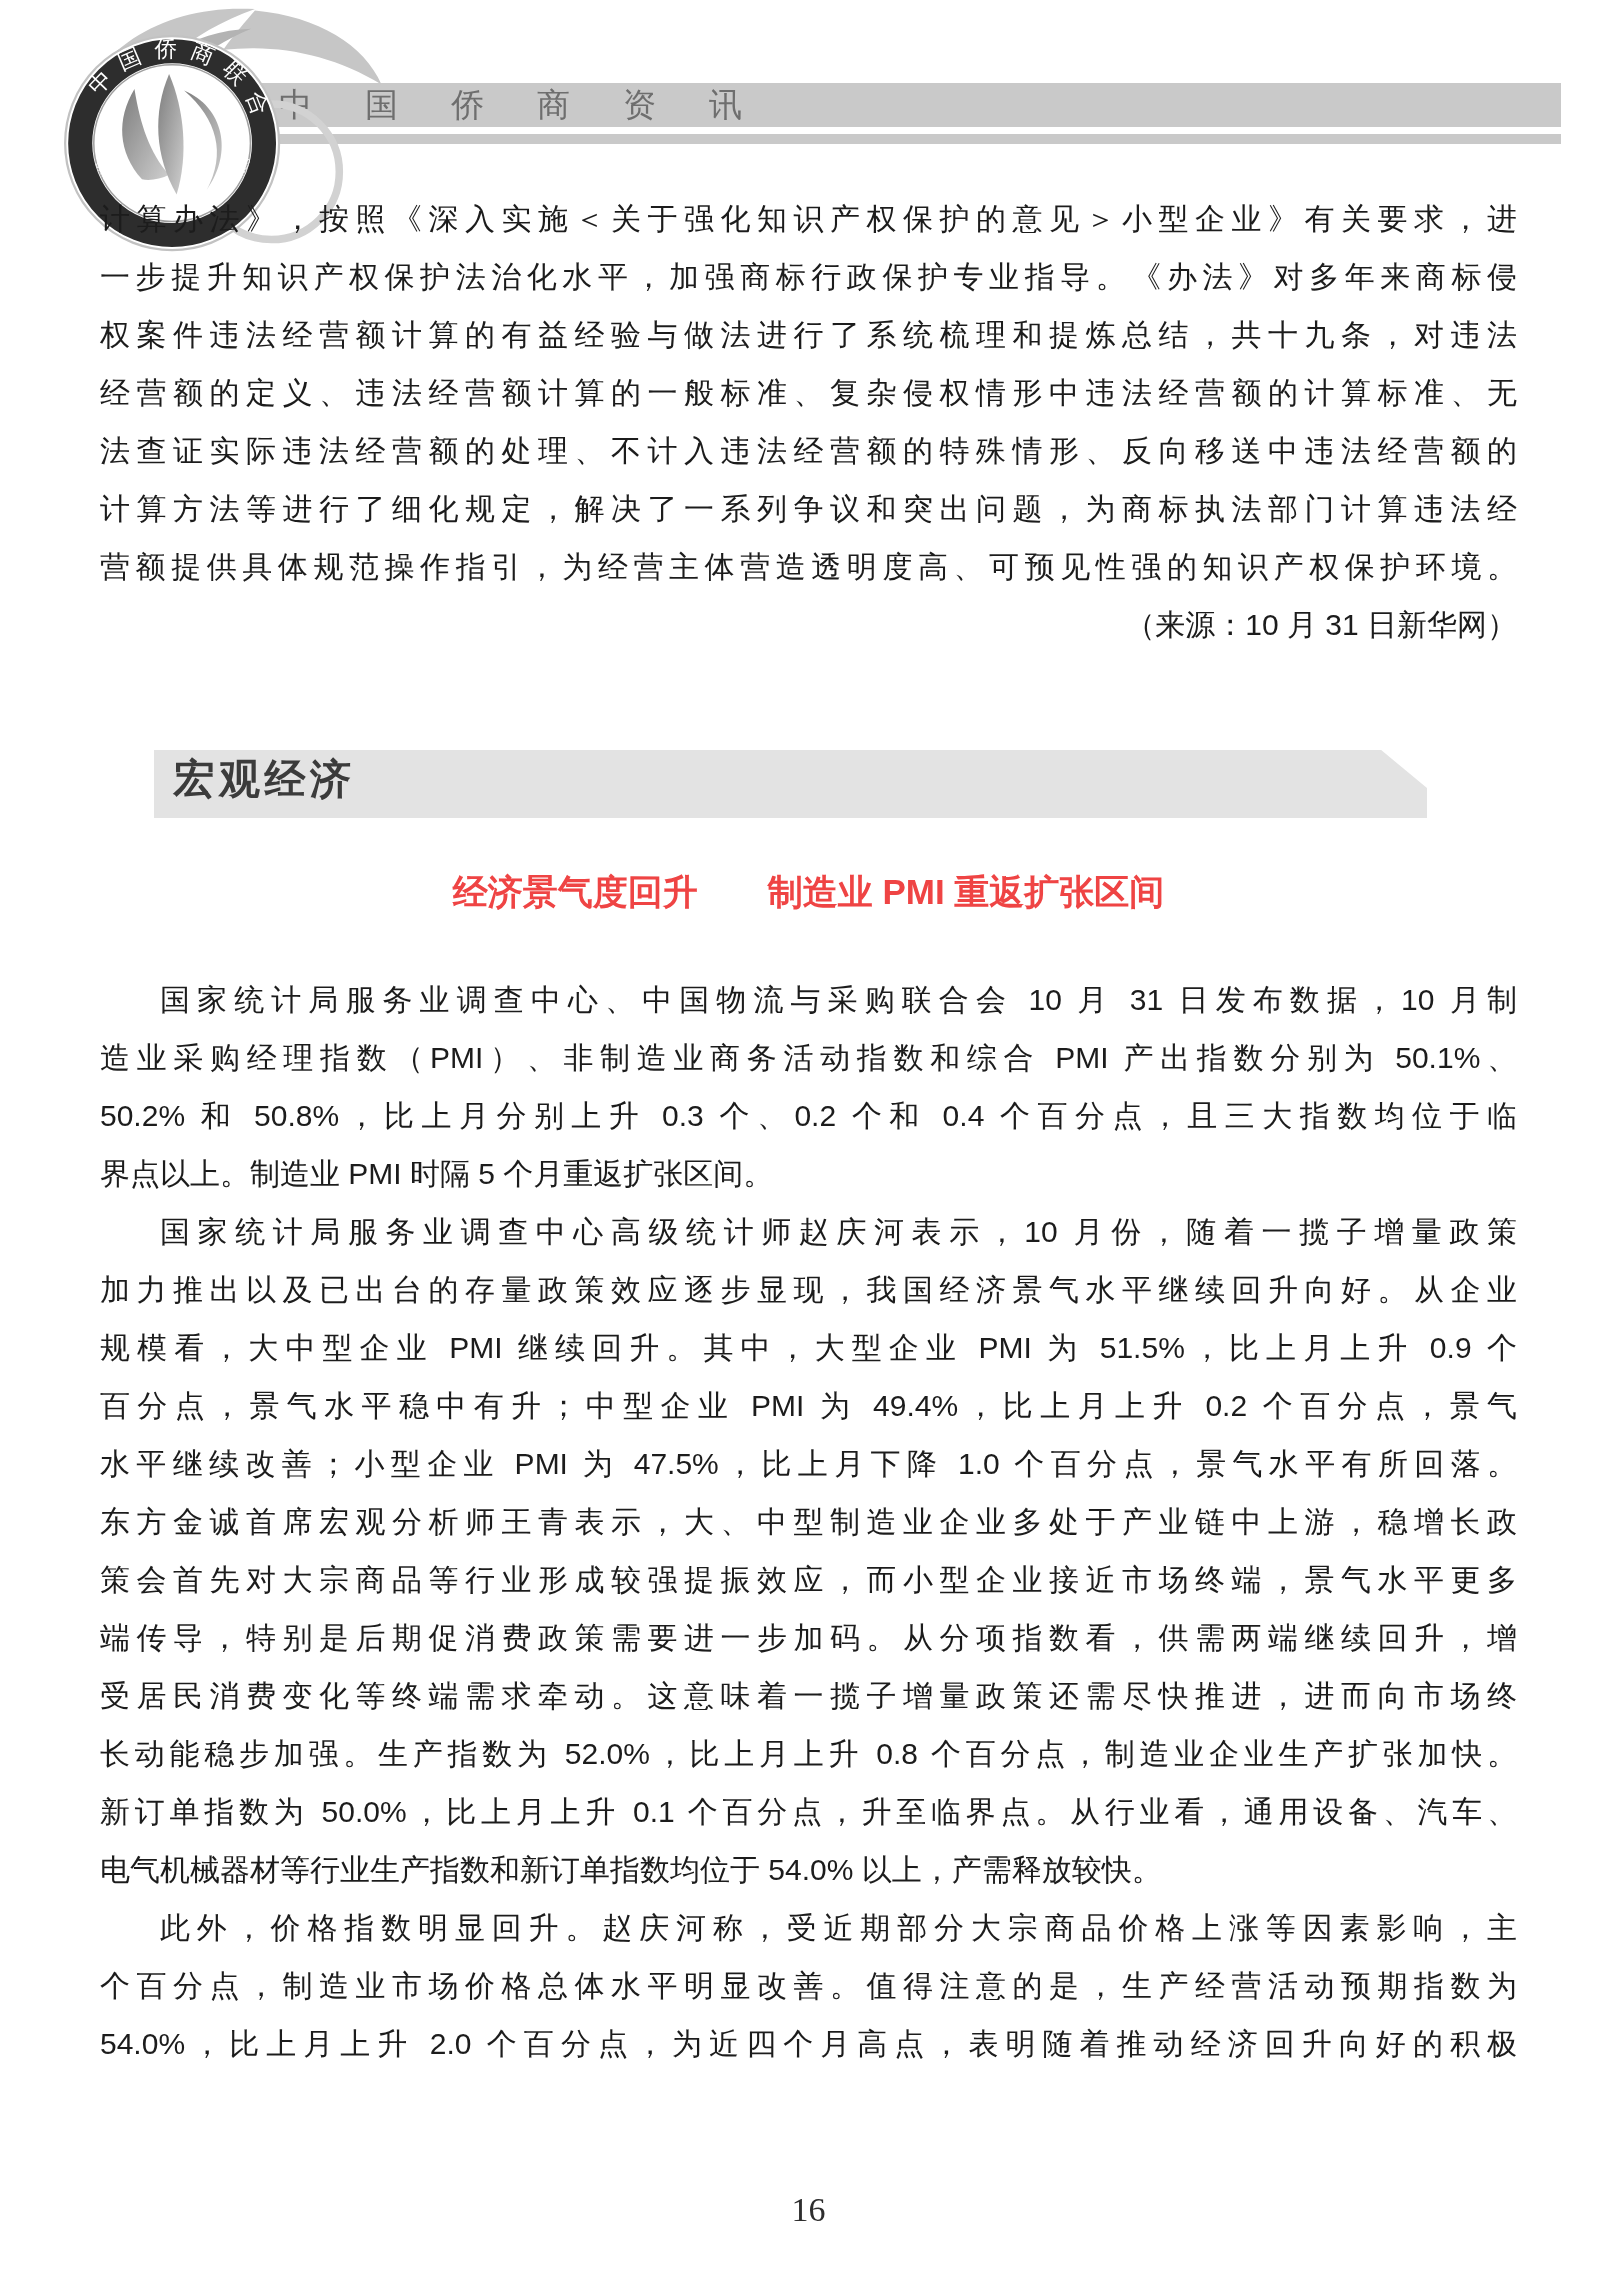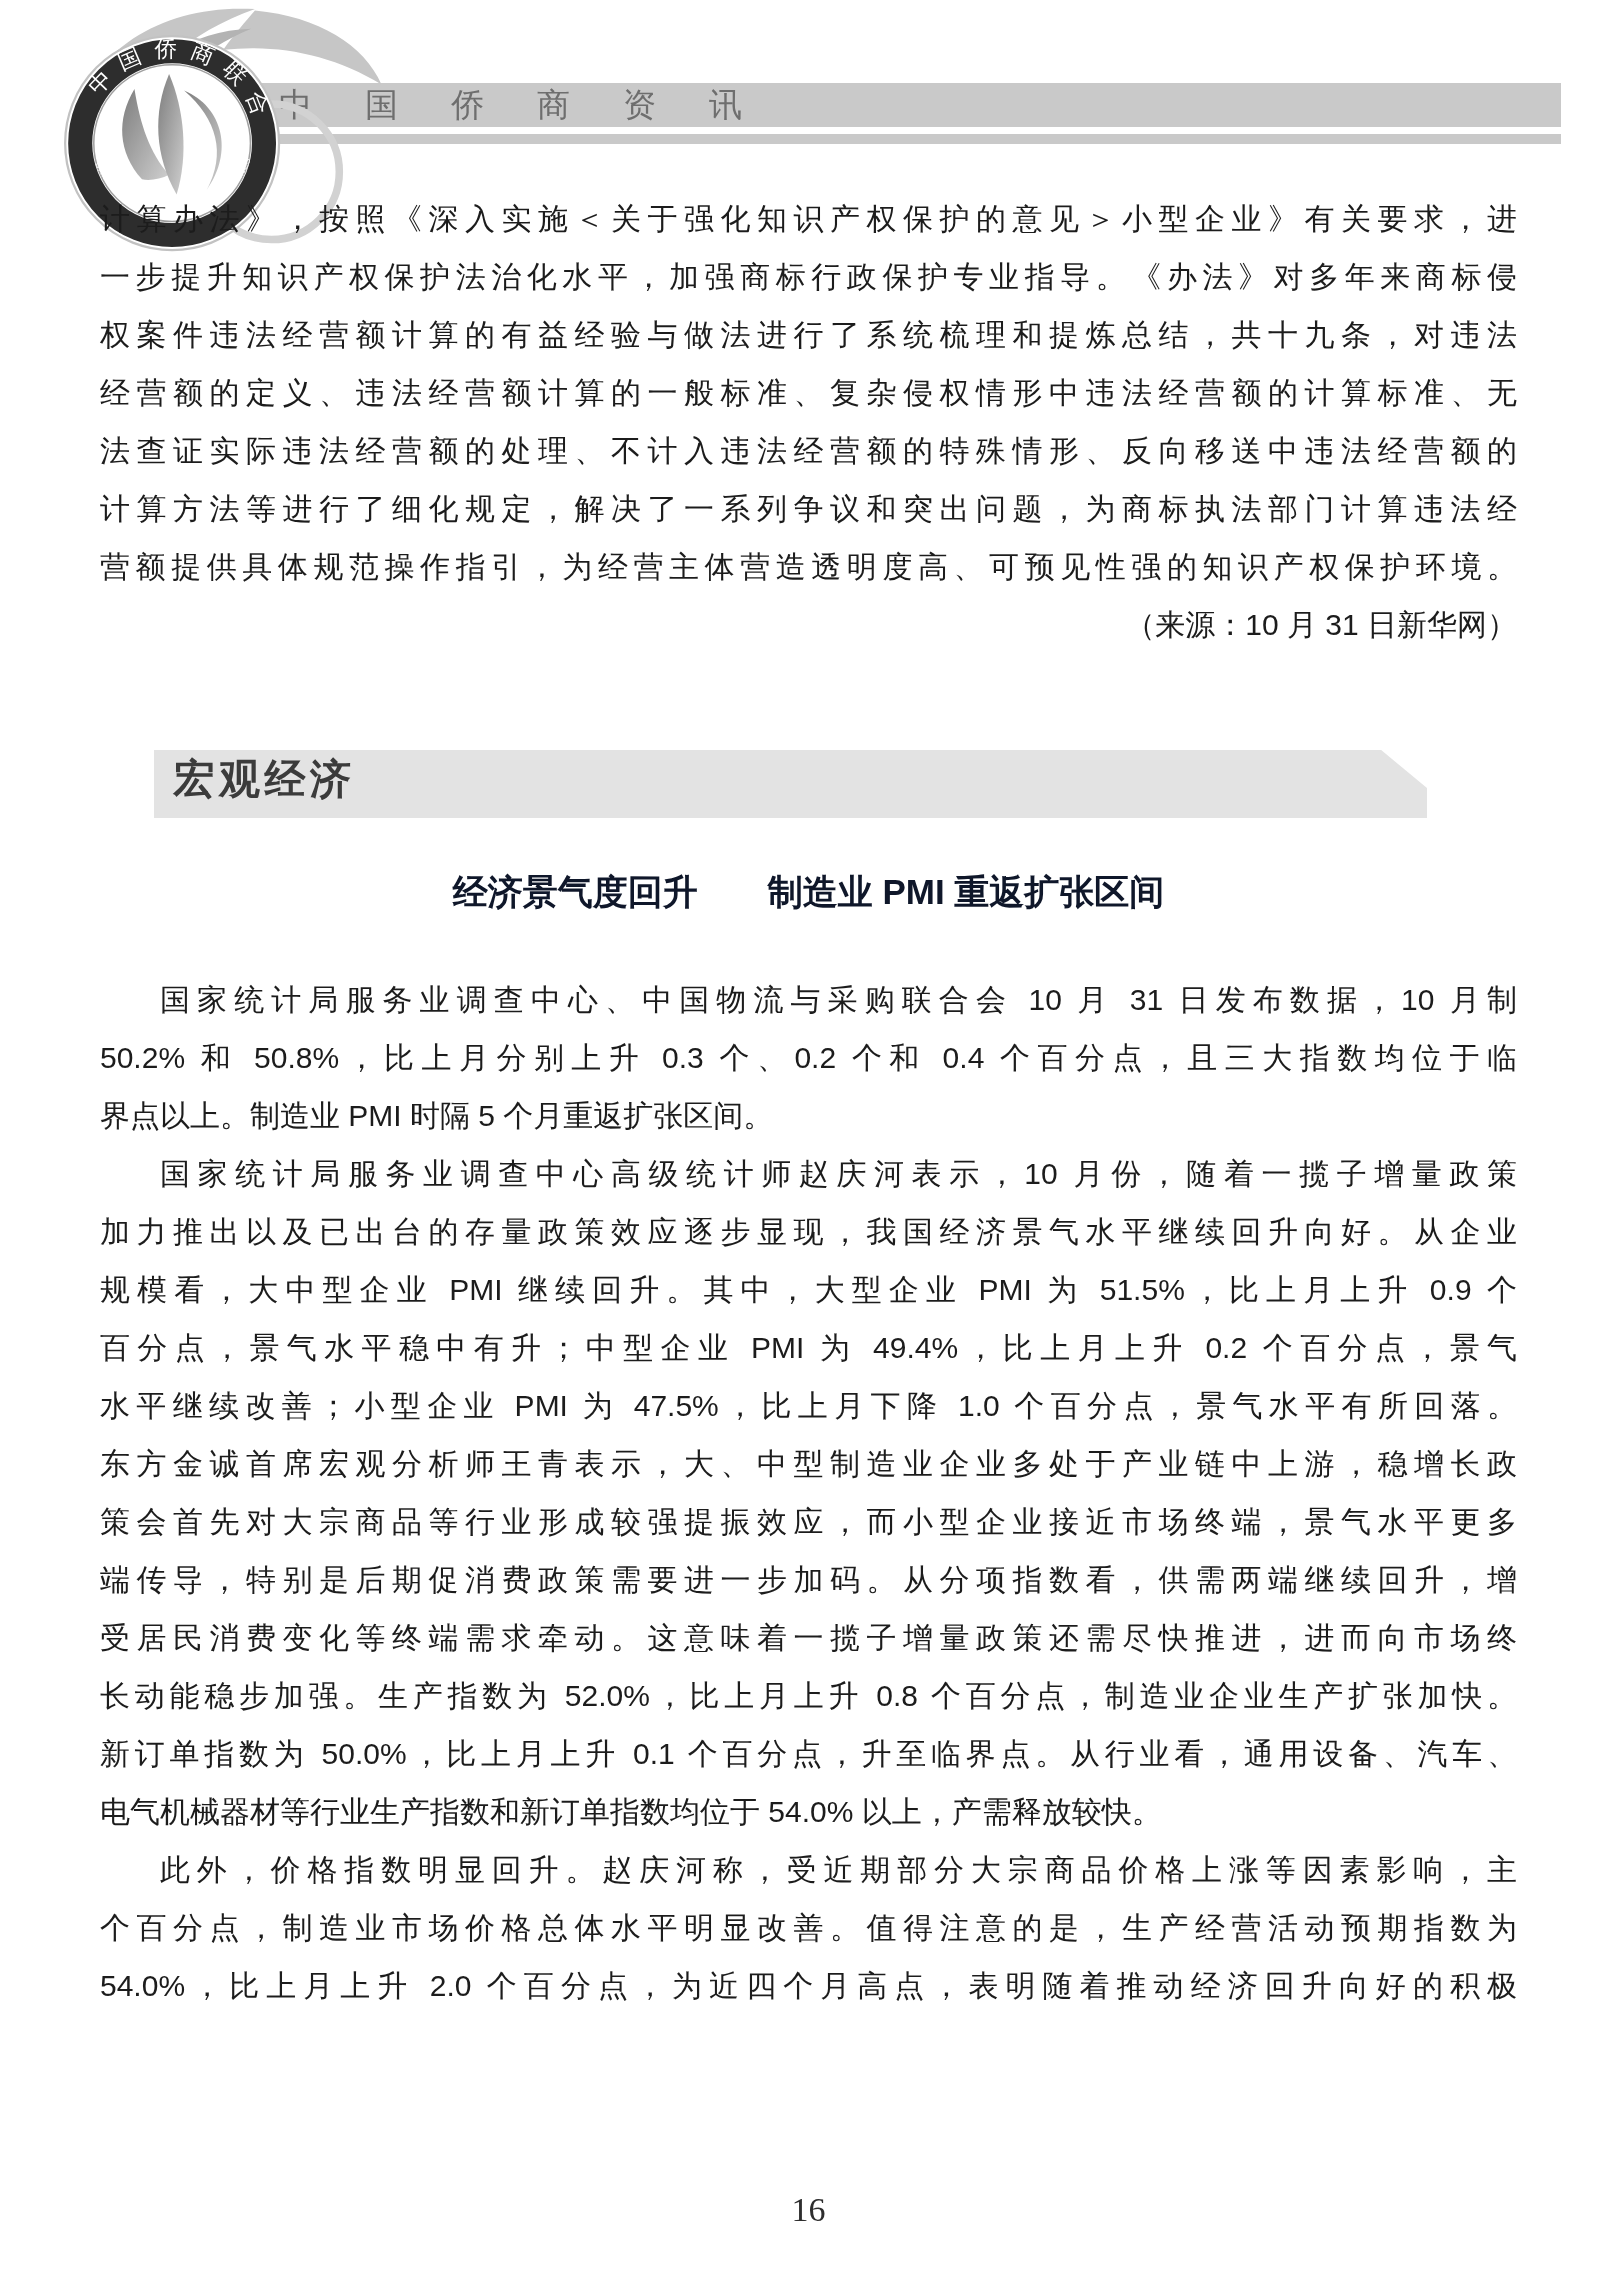--- a/index.html
+++ b/index.html
@@ -56,21 +56,21 @@
   .section-banner-text {
     font-family:"Liberation Serif","DejaVu Serif",serif;
     font-weight:bold; font-size:41px; color:#3b3b3b;
     line-height:59px; padding-left:19.6px; letter-spacing:4.5px;
   }
 
   
   .article-title {
     margin-top:42px; line-height:63px;
     text-align:center;
-    font-weight:bold; font-size:35px; color:#0f172a;
+    font-weight:bold; font-size:35px; color:#ef4444;
   }
   .article-body { margin-top:48px; }
 
   
   .page-number {
     position:absolute; top:2191px; left:0; width:100%;
     text-align:center;
     font-family:"Liberation Serif","DejaVu Serif",serif;
     font-size:34px; color:#2e2e2e;
   }
@@ -133,20 +133,21 @@
 
     <div class="section-banner">
       <div class="section-banner-text">宏观经济</div>
     </div>
 
     <div class="article-title">经济景气度回升　　制造业 PMI 重返扩张区间</div>
 
     <div class="article-body">
       <div>
           <div class="line fill indent">国家统计局服务业调查中心、中国物流与采购联合会 10 月 31 日发布数据，10 月制</div>
+          <div class="line fill">造业采购经理指数（PMI）、非制造业商务活动指数和综合 PMI 产出指数分别为 50.1%、</div>
           <div class="line fill">50.2% 和 50.8%，比上月分别上升 0.3 个、0.2 个和 0.4 个百分点，且三大指数均位于临</div>
           <div class="line">界点以上。制造业 PMI 时隔 5 个月重返扩张区间。</div>
         </div>
       <div>
           <div class="line fill indent">国家统计局服务业调查中心高级统计师赵庆河表示，10 月份，随着一揽子增量政策</div>
           <div class="line fill">加力推出以及已出台的存量政策效应逐步显现，我国经济景气水平继续回升向好。从企业</div>
           <div class="line fill">规模看，大中型企业 PMI 继续回升。其中，大型企业 PMI 为 51.5%，比上月上升 0.9 个</div>
           <div class="line fill">百分点，景气水平稳中有升；中型企业 PMI 为 49.4%，比上月上升 0.2 个百分点，景气</div>
           <div class="line fill">水平继续改善；小型企业 PMI 为 47.5%，比上月下降 1.0 个百分点，景气水平有所回落。</div>
           <div class="line fill">东方金诚首席宏观分析师王青表示，大、中型制造业企业多处于产业链中上游，稳增长政</div>

